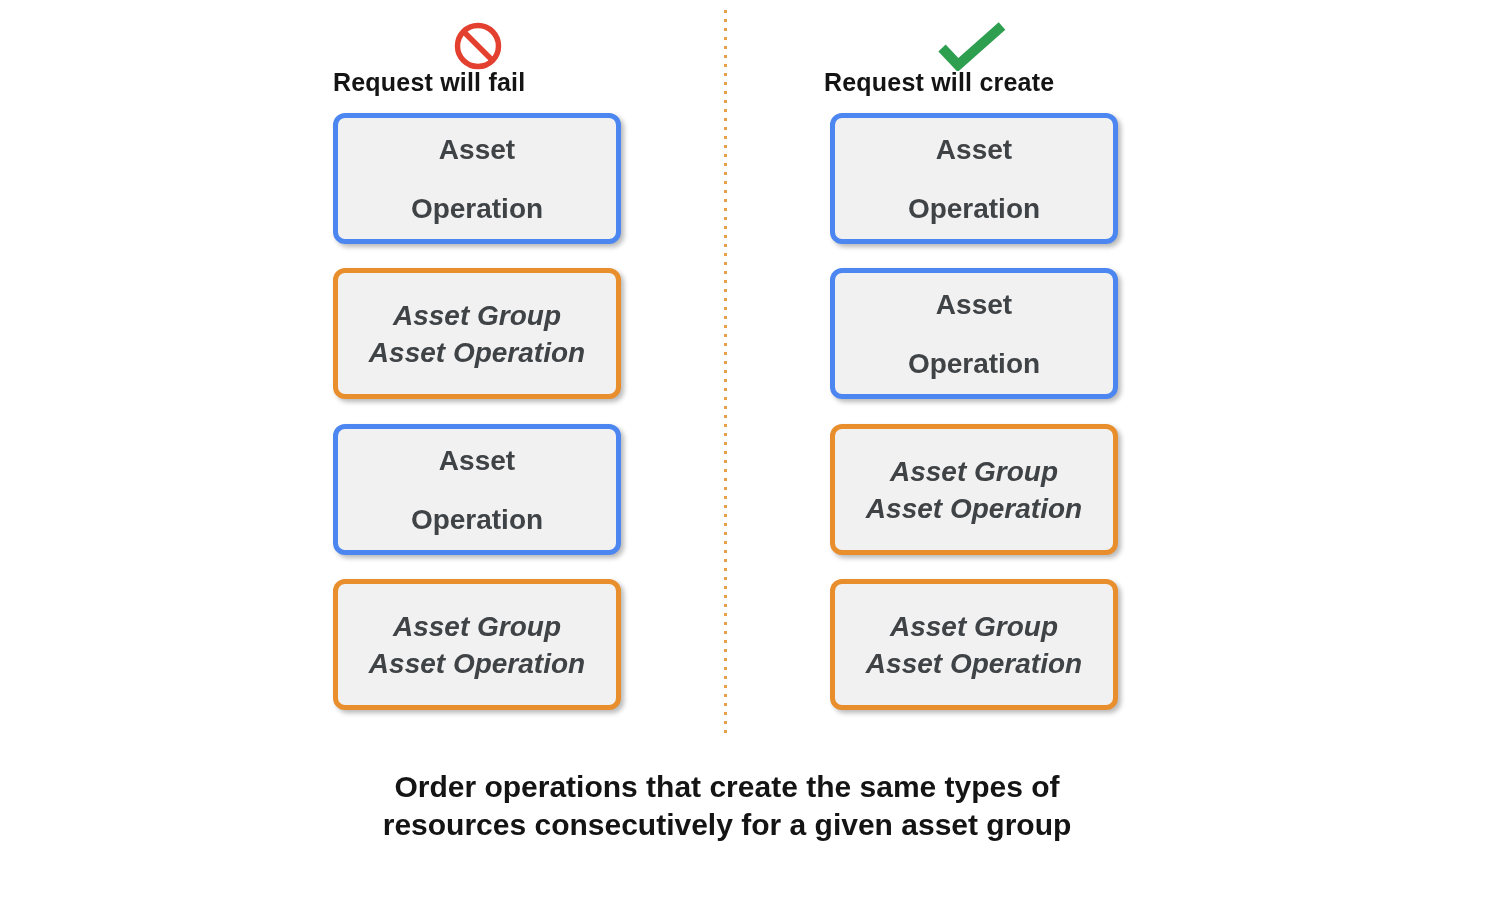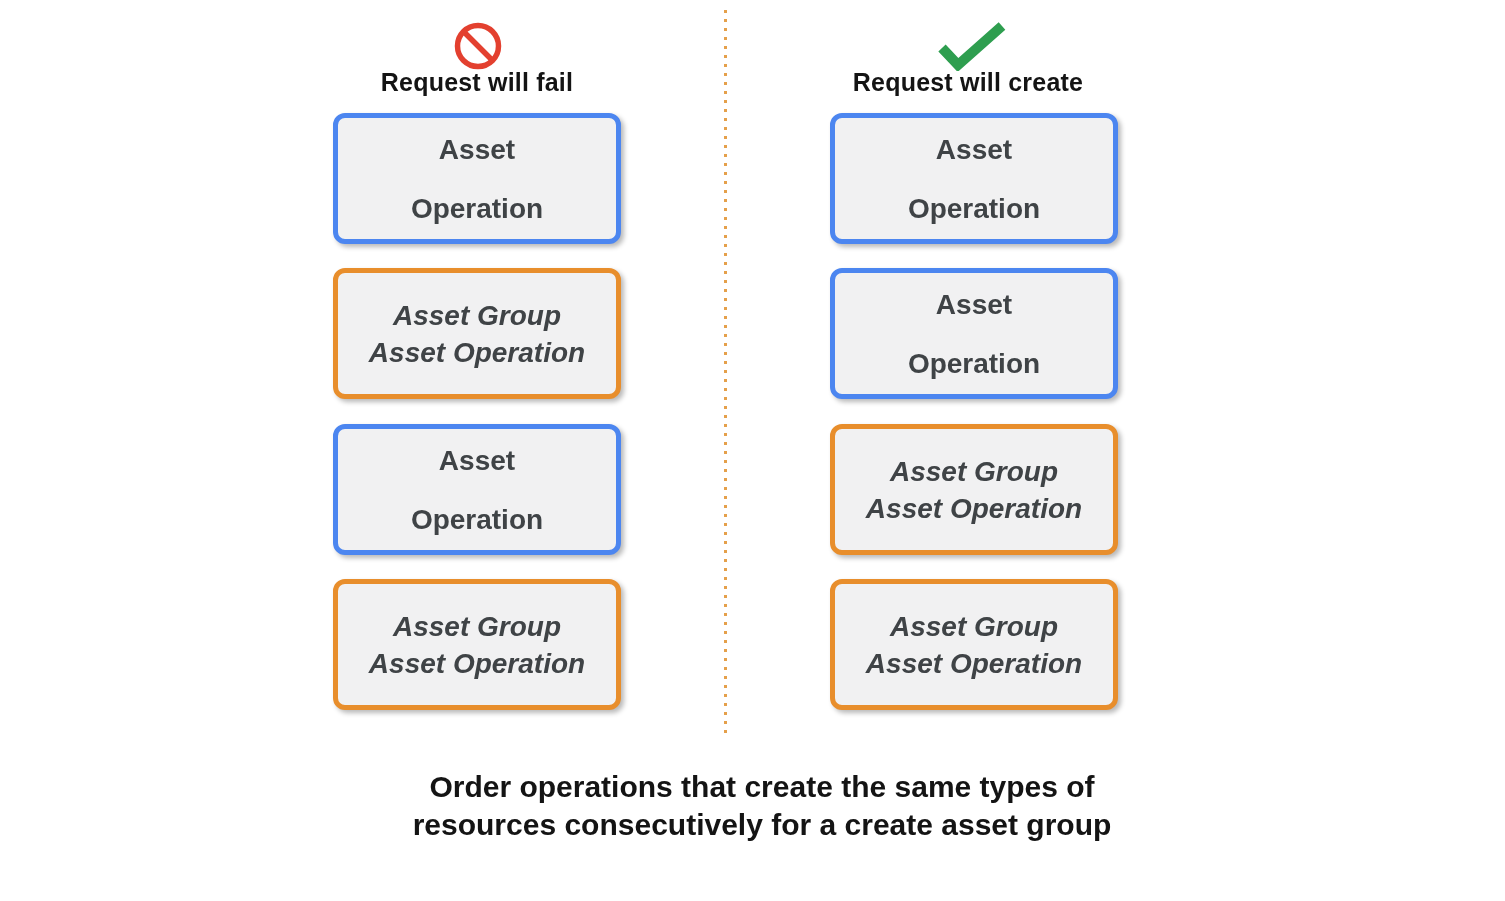--- a/index.html
+++ b/index.html
@@ -11,21 +11,21 @@
   .canvas {
     position: relative;
     width: 1505px;
     height: 901px;
     background: var(--page-bg, #ffffff);
     overflow: hidden;
   }
   .col-heading {
     position: absolute;
     width: 288px;
-    text-align: center;
+    text-align: left;
     font-size: 25px;
     font-weight: 700;
     color: var(--heading-text, #141414);
     letter-spacing: 0.2px;
   }
   .heading-icon {
     position: absolute;
     display: block;
     line-height: 0;
   }
@@ -75,21 +75,20 @@
   .caption {
     position: absolute;
     left: 0;
     top: 768px;
     width: 1454px;
     text-align: center;
     font-size: 30px;
     font-weight: 700;
     line-height: 38px;
     color: var(--caption-text, #141414);
-    padding-left: 35px;
   }
 </style>
 </head>
 <body>
 
 <div class="canvas">
 
   <div class="col-left">
     <span class="heading-icon fail-icon-wrap" style="left:454px; top:22px;">
       <svg width="48" height="48" viewBox="0 0 48 48" aria-hidden="true">
@@ -140,16 +139,16 @@
       <span>Asset Operation</span>
     </div>
     <div class="op-box orange row-3">
       <span>Asset Group</span>
       <span>Asset Operation</span>
     </div>
   </div>
 
   <div class="caption">
     <div>Order operations that create the same types of</div>
-    <div>resources consecutively for a create asset group</div>
+    <div>resources consecutively for a given asset group</div>
   </div>
 
 </div>
 
 </body></html>

